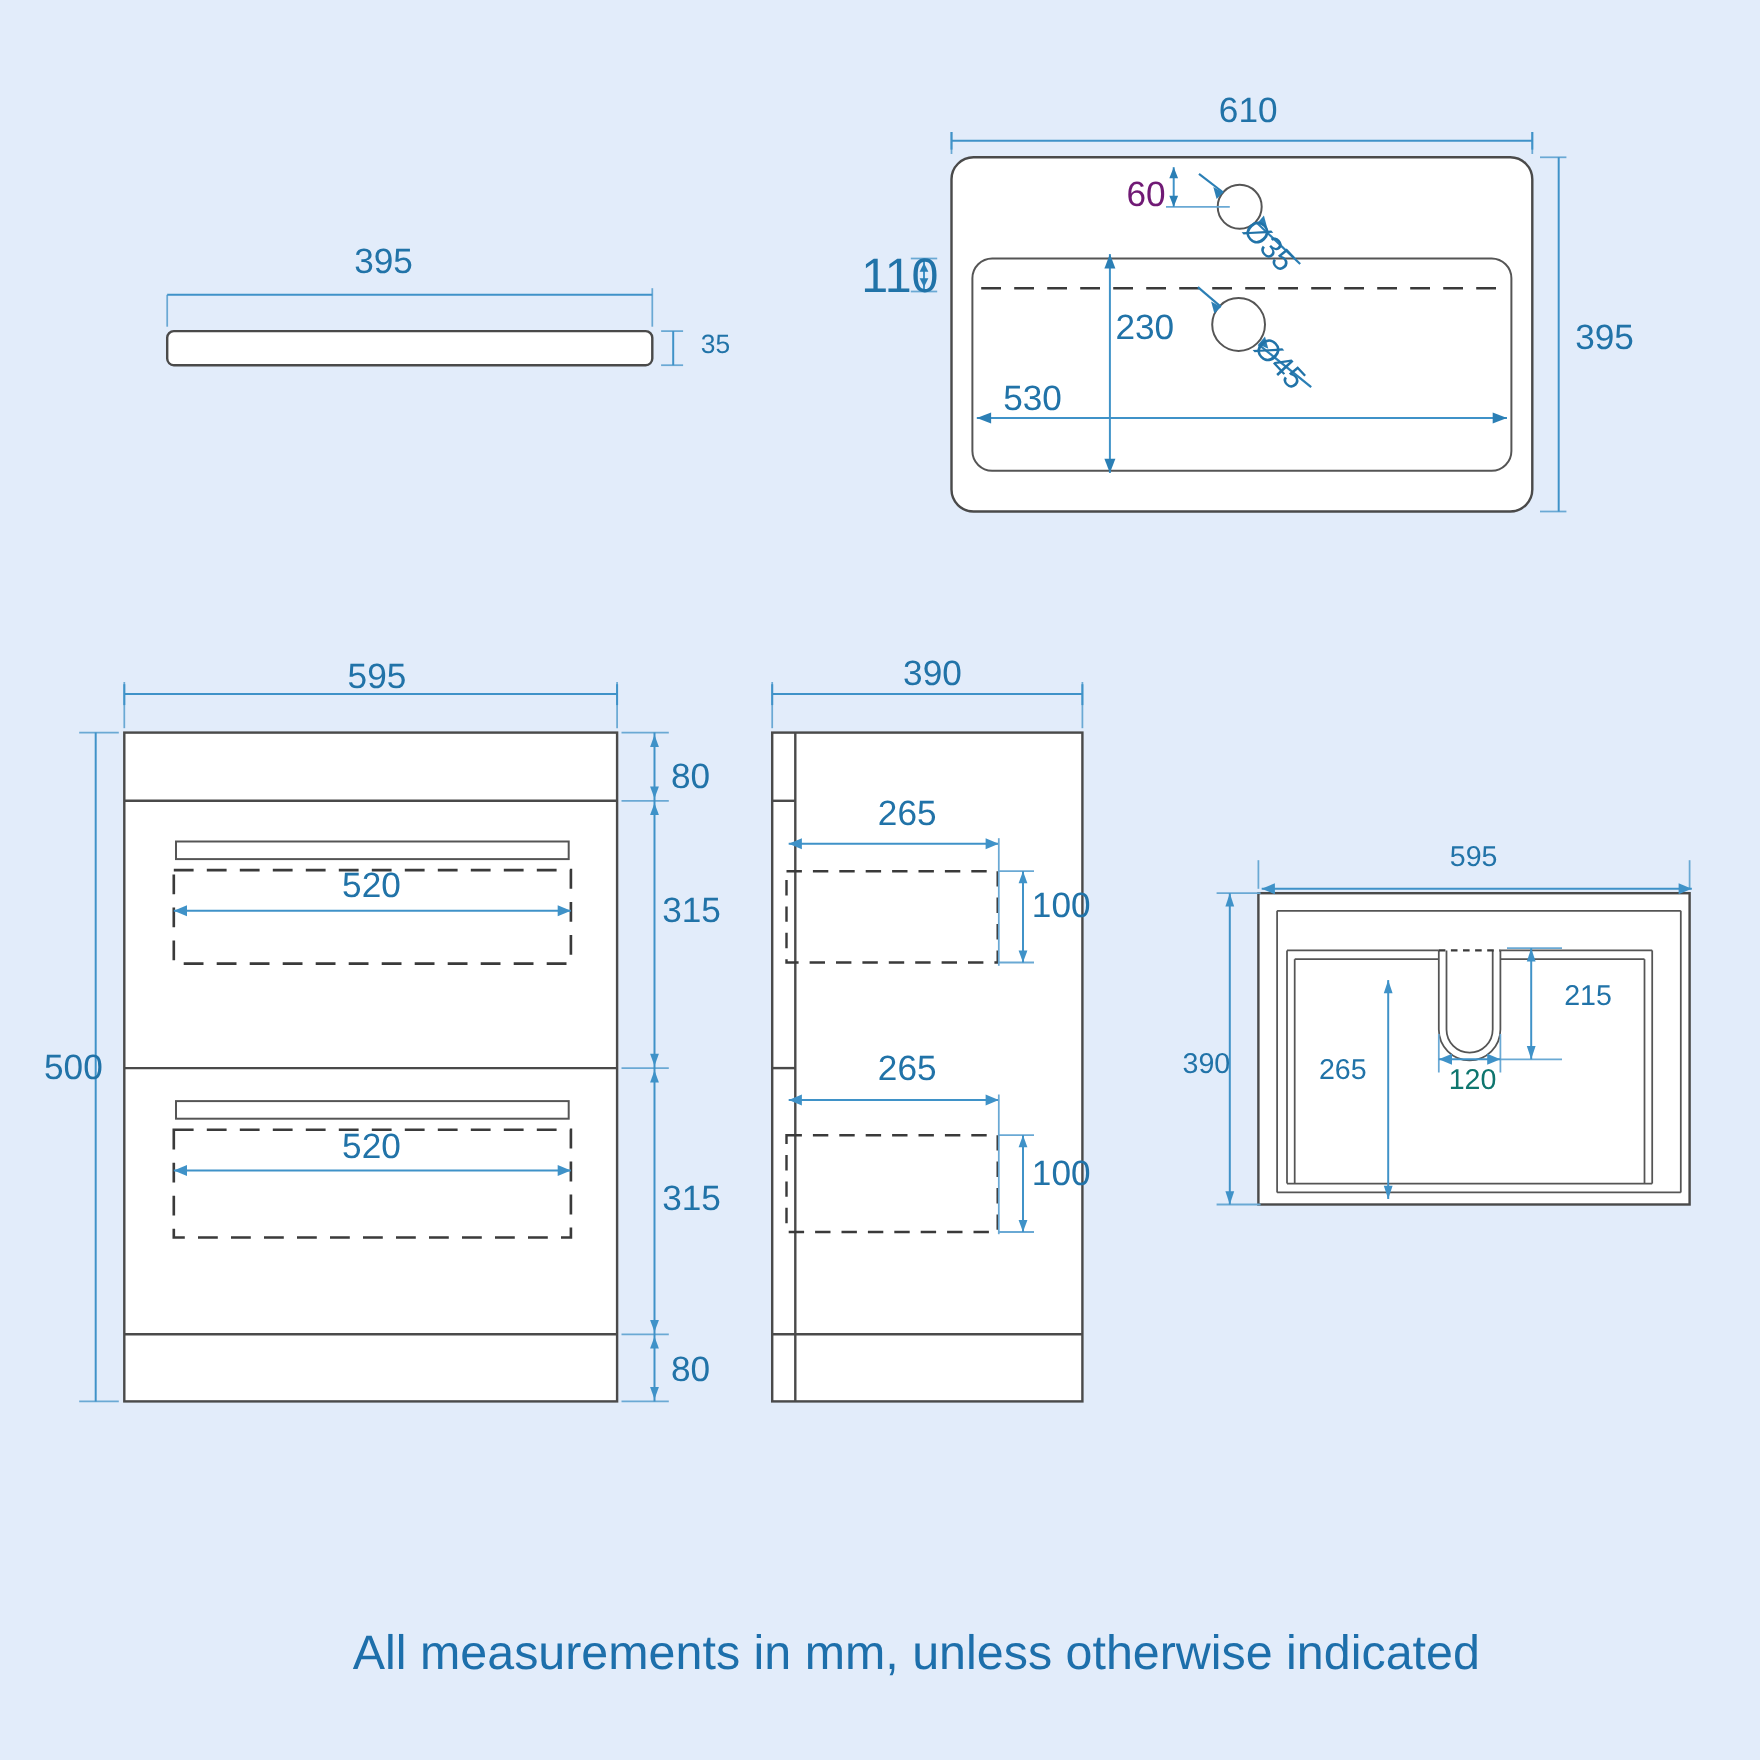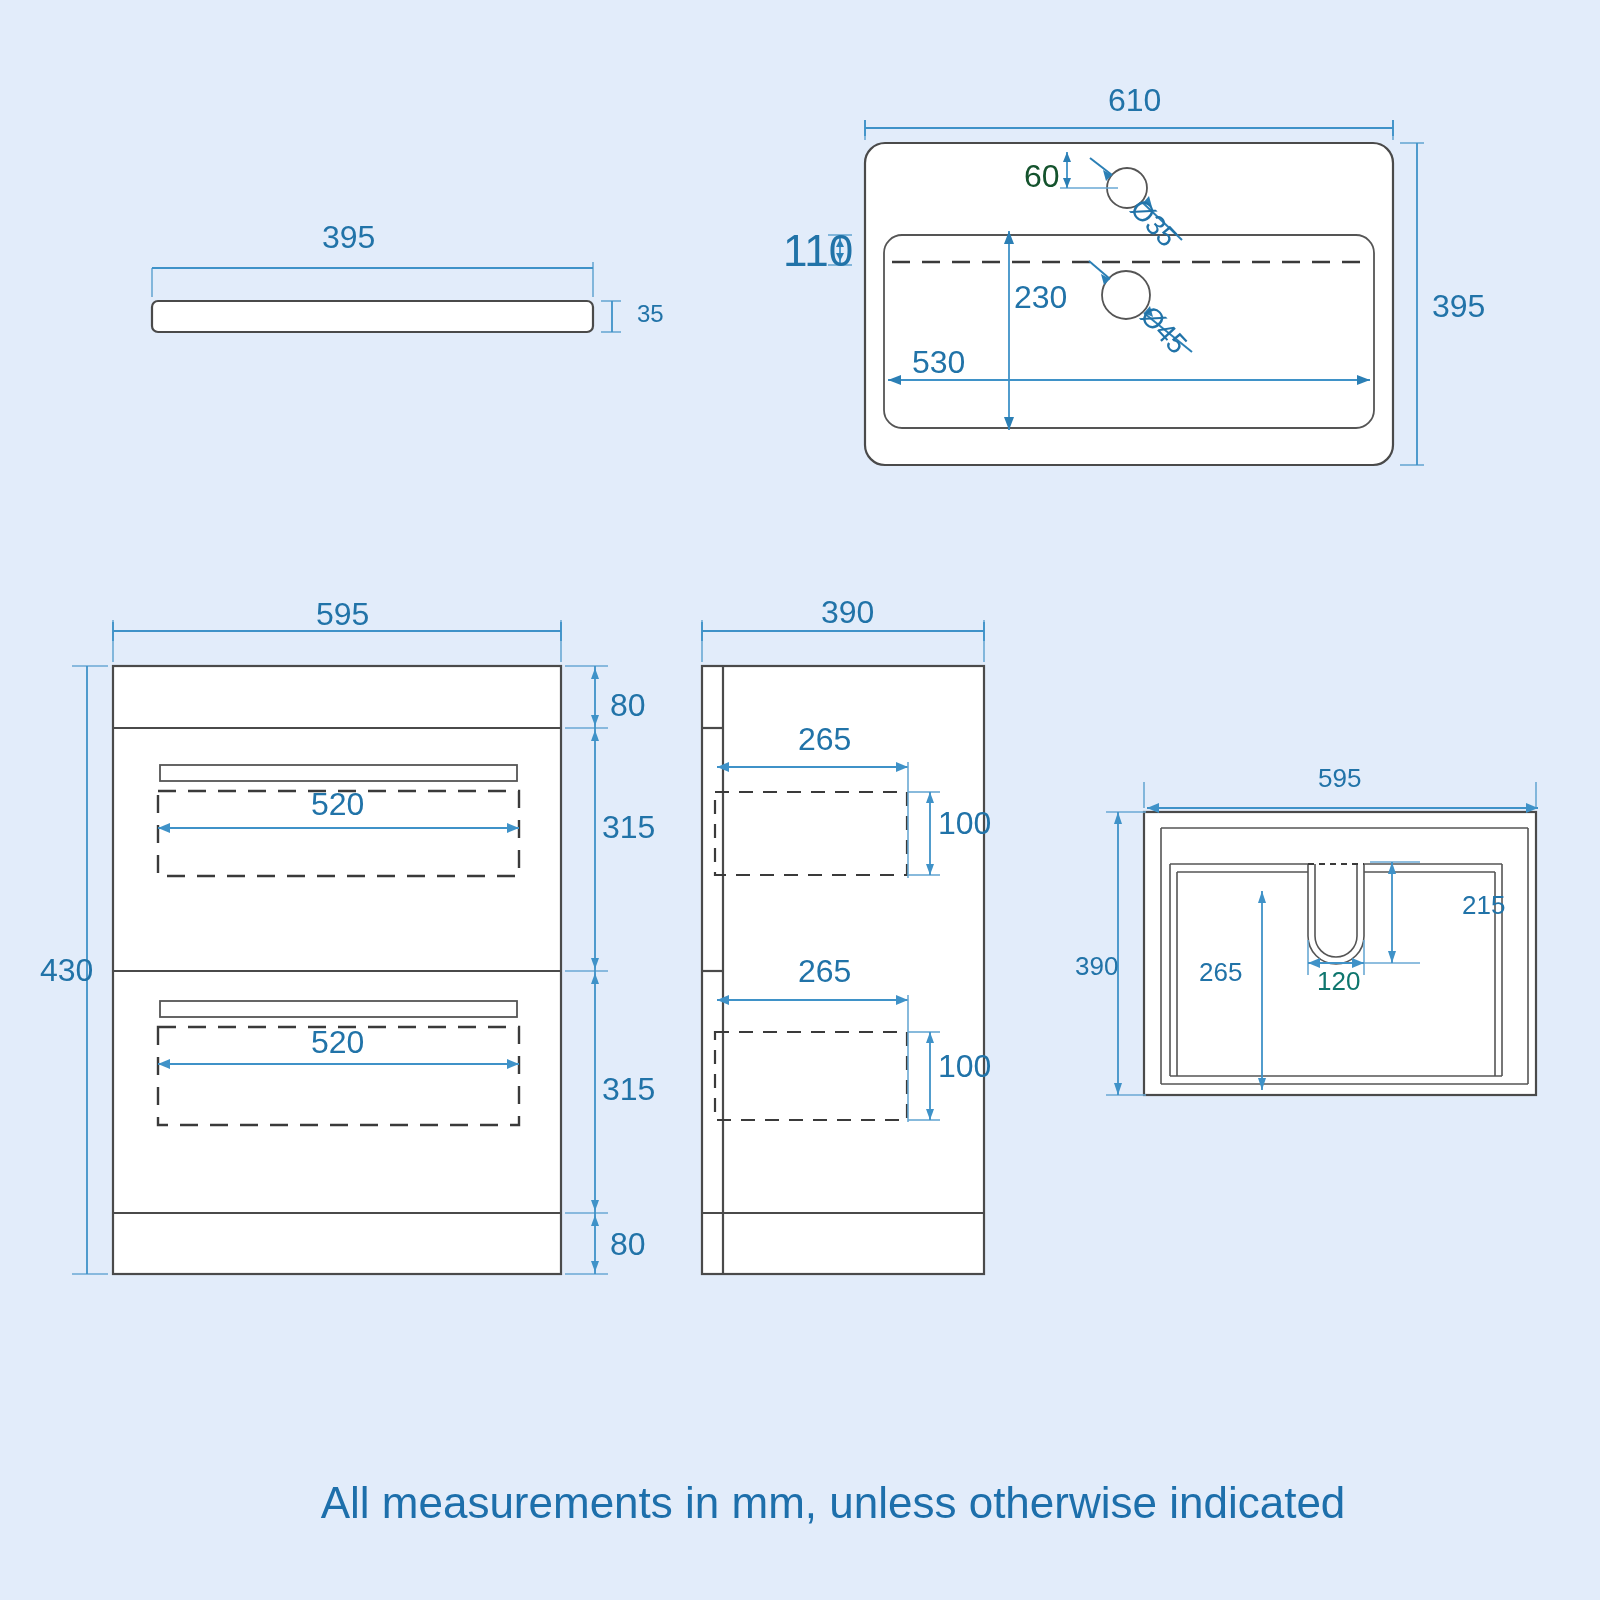--- a/index.html
+++ b/index.html
@@ -299,40 +299,40 @@
   <div style="position:absolute;left:1108px;top:82px;text-align:center;">
     <span style="font-size:32px;color:#2173a8;">610</span>
   </div>
   <div style="position:absolute;left:1432px;top:288px;">
     <span style="font-size:32px;color:#2173a8;">395</span>
   </div>
   <div style="position:absolute;left:783px;top:226px;">
     <span style="font-size:44px;color:#2173a8;">110</span>
   </div>
   <div style="position:absolute;left:1024px;top:158px;">
-    <span style="font-size:32px;color:#14532d;">60</span>
+    <span style="font-size:32px;color:#701a75;">60</span>
   </div>
   <div style="position:absolute;left:1014px;top:279px;">
     <span style="font-size:32px;color:#2173a8;">230</span>
   </div>
   <div style="position:absolute;left:912px;top:344px;">
     <span style="font-size:32px;color:#2173a8;">530</span>
   </div>
   <div style="position:absolute;left:1147px;top:193px;transform:rotate(47deg);transform-origin:left top;">
     <span style="font-size:28px;color:#2173a8;white-space:nowrap;">Ø35</span>
   </div>
   <div style="position:absolute;left:1157px;top:300px;transform:rotate(47deg);transform-origin:left top;">
     <span style="font-size:28px;color:#2173a8;white-space:nowrap;">Ø45</span>
   </div>
 
   <div style="position:absolute;left:316px;top:596px;">
     <span style="font-size:32px;color:#2173a8;">595</span>
   </div>
   <div style="position:absolute;left:40px;top:952px;">
-    <span style="font-size:32px;color:#2173a8;">430</span>
+    <span style="font-size:32px;color:#2173a8;">500</span>
   </div>
   <div style="position:absolute;left:610px;top:687px;">
     <span style="font-size:32px;color:#2173a8;">80</span>
   </div>
   <div style="position:absolute;left:602px;top:809px;">
     <span style="font-size:32px;color:#2173a8;">315</span>
   </div>
   <div style="position:absolute;left:602px;top:1071px;">
     <span style="font-size:32px;color:#2173a8;">315</span>
   </div>
@@ -364,21 +364,21 @@
 
   <div style="position:absolute;left:1318px;top:763px;">
     <span style="font-size:26px;color:#2173a8;">595</span>
   </div>
   <div style="position:absolute;left:1075px;top:951px;">
     <span style="font-size:26px;color:#2173a8;">390</span>
   </div>
   <div style="position:absolute;left:1199px;top:957px;">
     <span style="font-size:26px;color:#2173a8;">265</span>
   </div>
-  <div style="position:absolute;left:1462px;top:890px;">
+  <div style="position:absolute;left:1422px;top:890px;">
     <span style="font-size:26px;color:#2173a8;">215</span>
   </div>
   <div style="position:absolute;left:1317px;top:966px;">
     <span style="font-size:26px;color:#0f766e;">120</span>
   </div>
 
   <div style="position:absolute;left:0;top:1478px;width:1600px;text-align:center;padding-left:33px;">
     <span style="font-size:44px;color:#1d6fab;font-family:'Liberation Sans',sans-serif;">All measurements in mm, unless otherwise indicated</span>
   </div>
 

